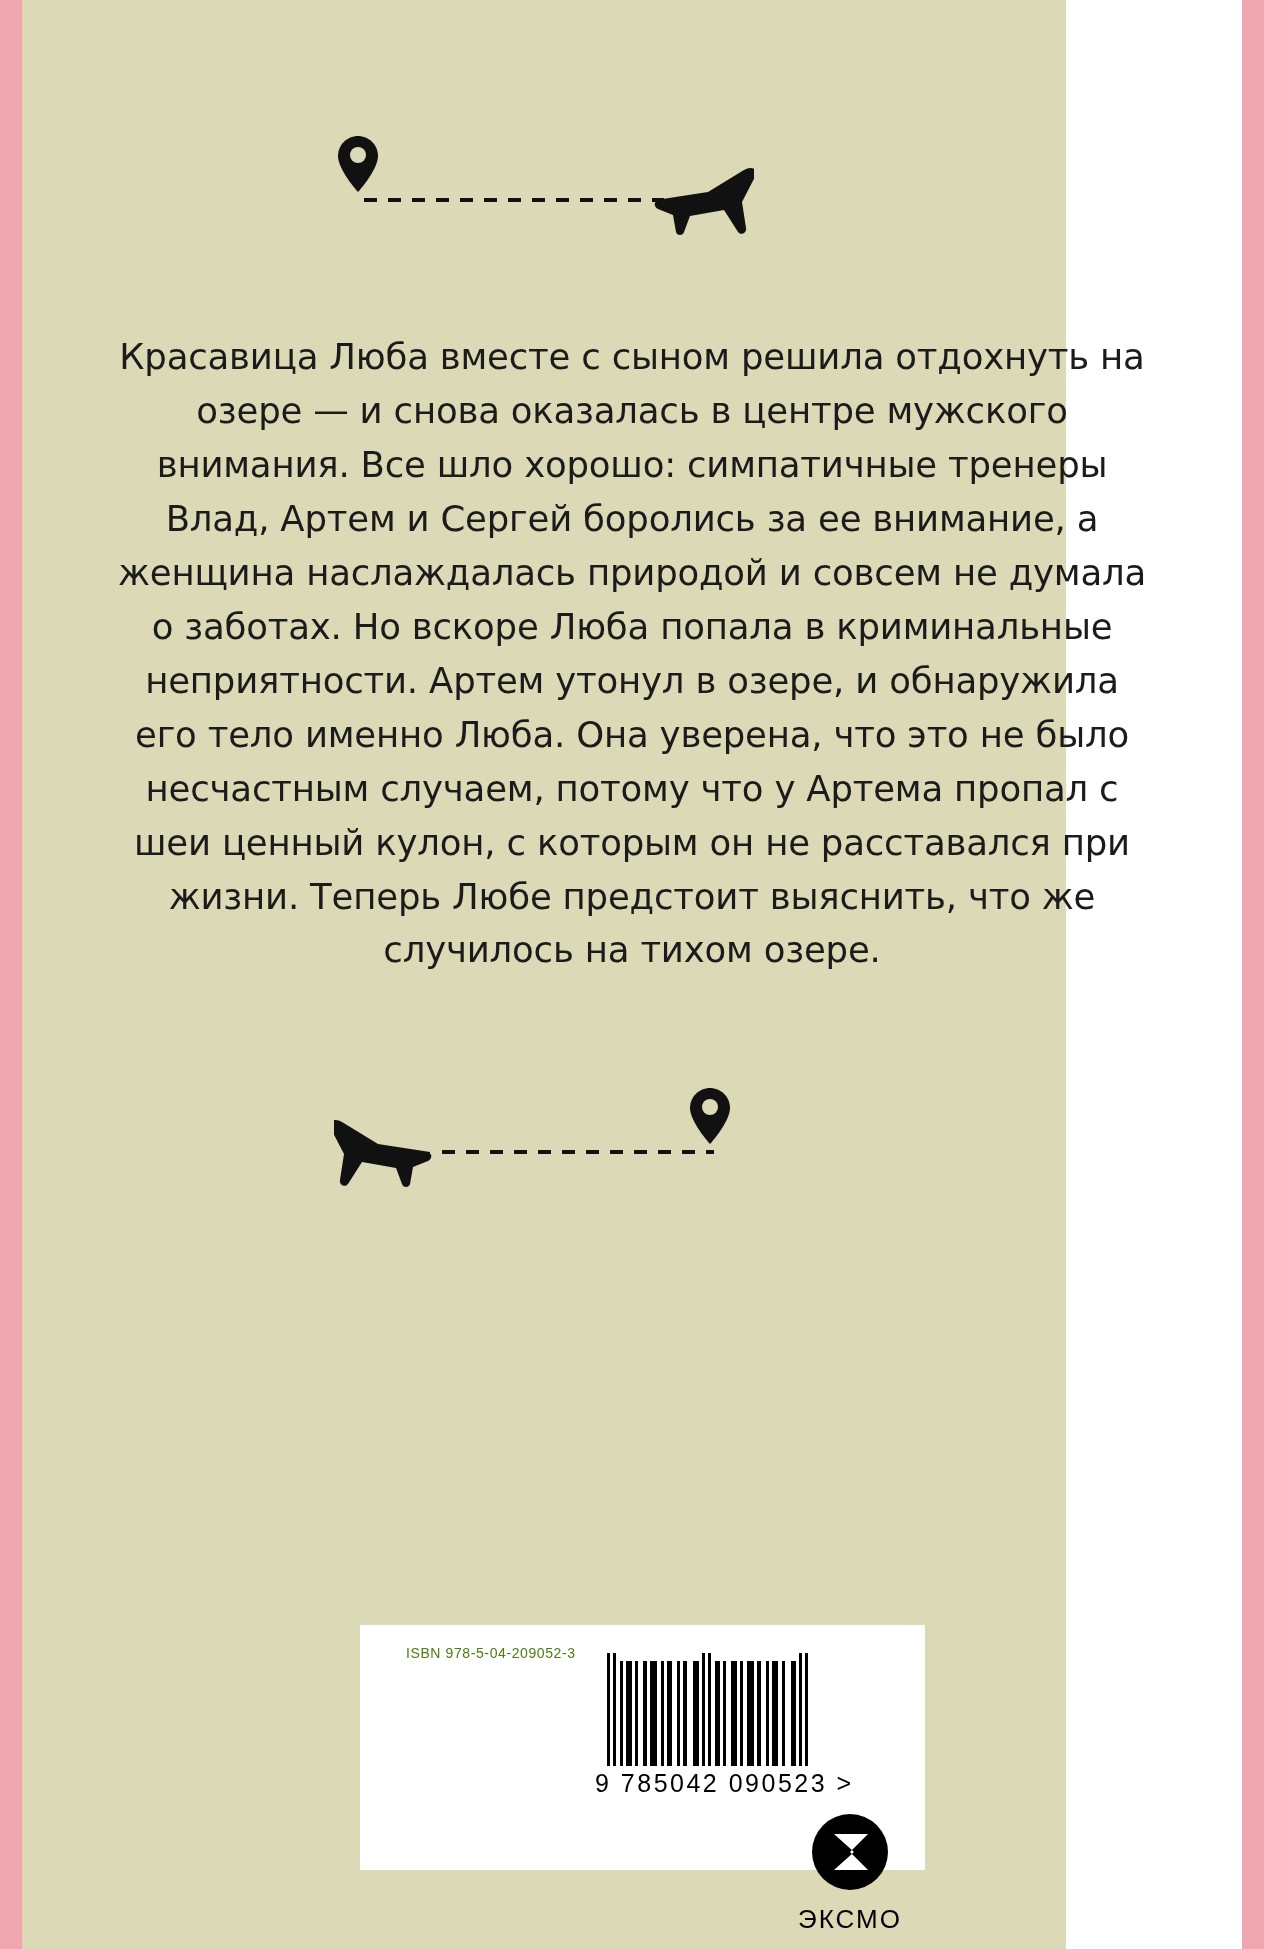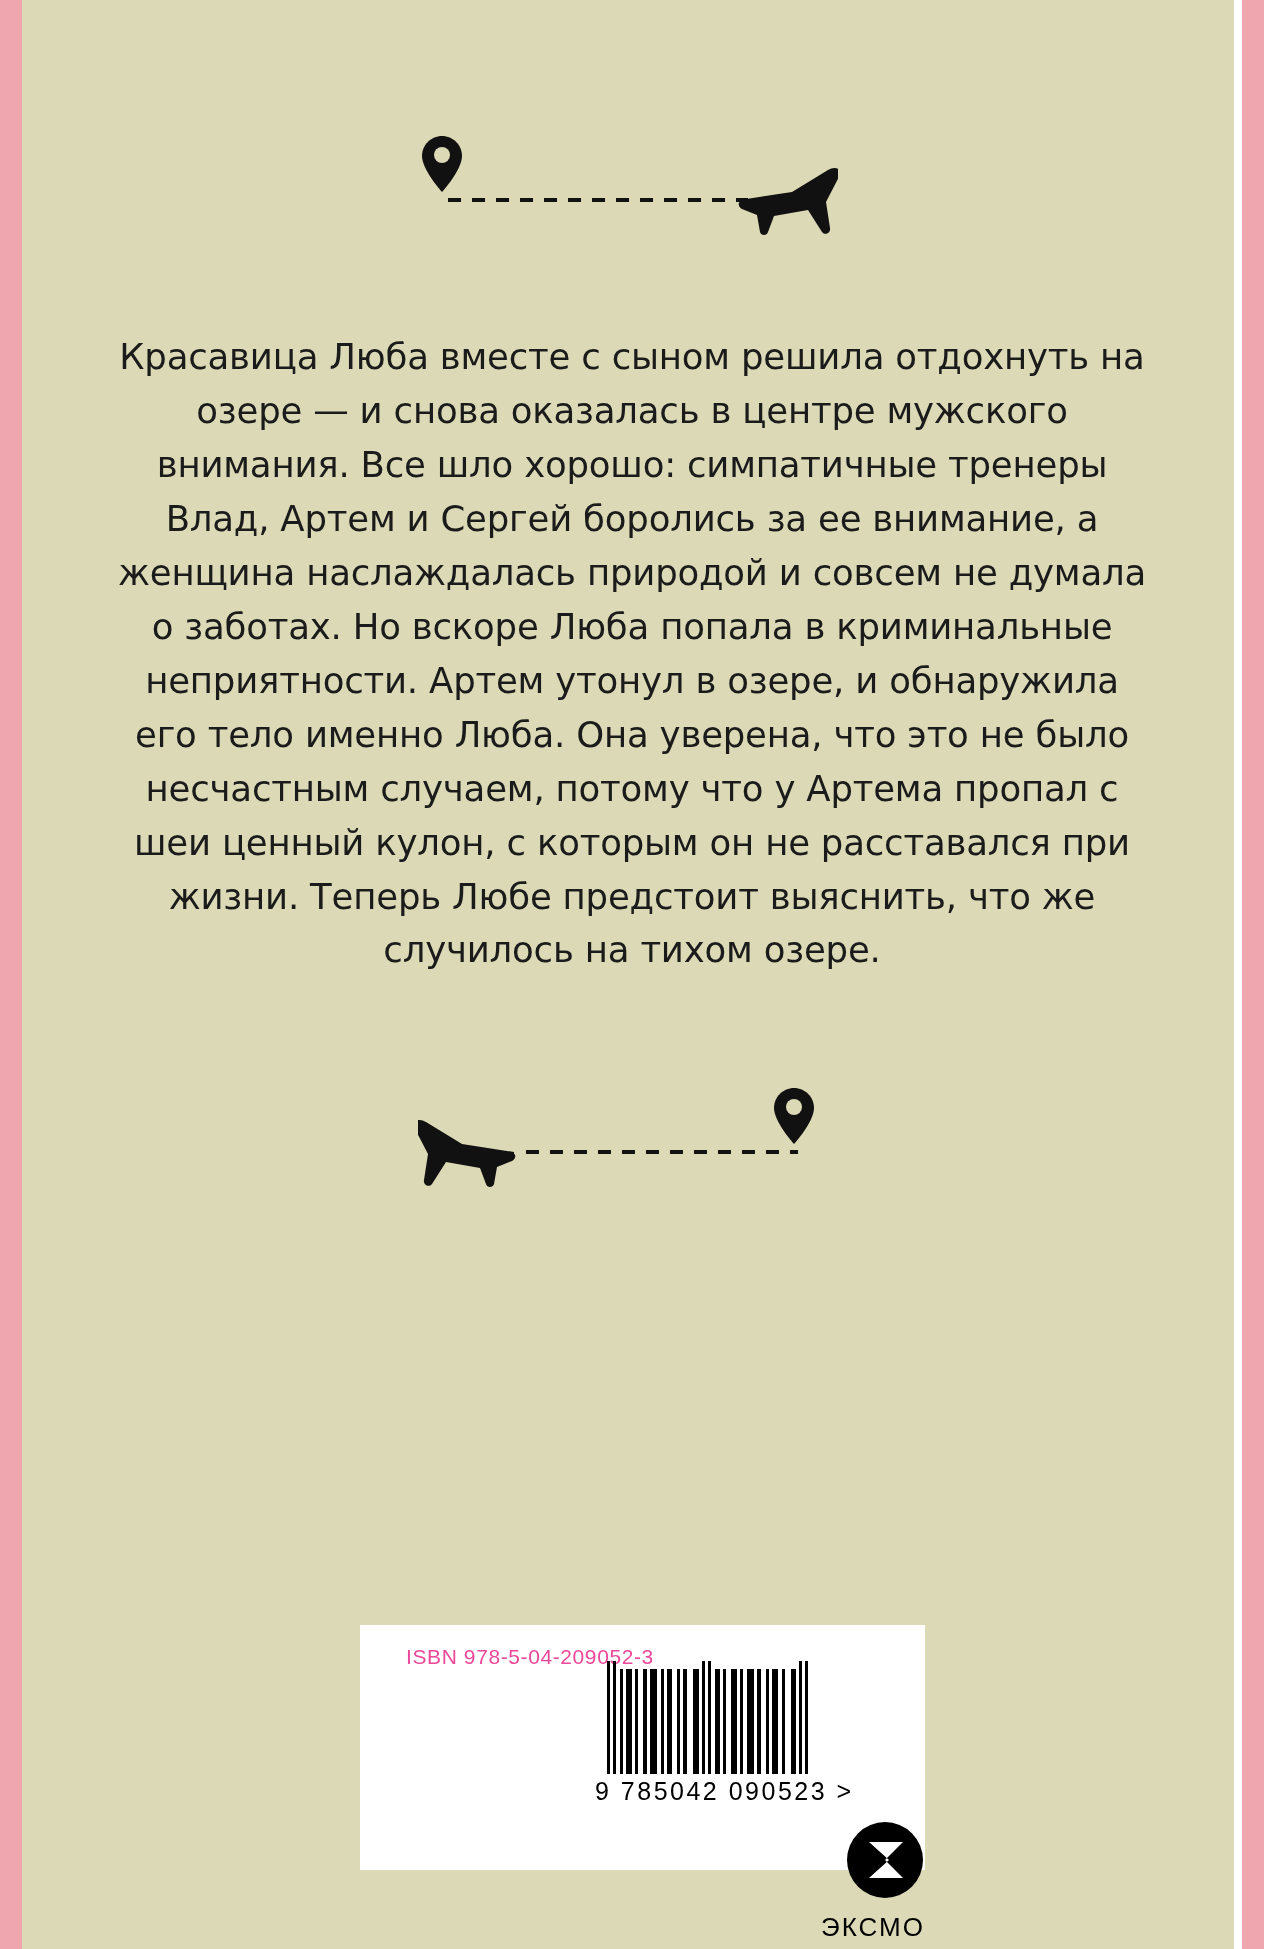--- a/index.html
+++ b/index.html
@@ -28,21 +28,21 @@
     width: 22px;
     background: #f0a6ae;
   }
   .edge.left { left: 0; }
   .edge.right { right: 0; }
 
   .cover {
     position: absolute;
     left: 22px;
     top: 0;
-    width: 1212px;
+    width: 1044px;
     height: 1949px;
     background: #dcd9b6;
   }
 
   
   .ornament {
     position: absolute;
     left: 0;
     width: 100%;
     height: 120px;
@@ -72,22 +72,22 @@
     top: 1625px;
     width: 565px;
     height: 245px;
     background: #ffffff;
     display: flex;
     flex-direction: column;
   }
   .isbn-text {
     margin: 20px 0 0 46px;
     font-family: "Liberation Sans", sans-serif;
-    font-size: 21px;
-    color: #ec4899;
+    font-size: 14px;
+    color: #4d7c0f;
     letter-spacing: 0.6px;
   }
   .barcode-row {
     display: flex;
     flex-direction: column;
     align-items: flex-end;
     flex: 1;
   }
   .barcode-area {
     margin-left: 28px;
@@ -111,21 +111,21 @@
     font-size: 25px;
     letter-spacing: 2.5px;
     color: #000;
     margin-top: 3px;
     white-space: nowrap;
   }
   .publisher {
     margin-left: 22px;
     margin-bottom: 34px;
     width: 150px;
-    text-align: right;
+    text-align: center;
   }
   .publisher .mark {
     display: block;
     margin: 0 auto 8px auto;
   }
   .publisher .name {
     font-family: "Liberation Sans", sans-serif;
     font-size: 26px;
     letter-spacing: 2px;
     color: #000;

